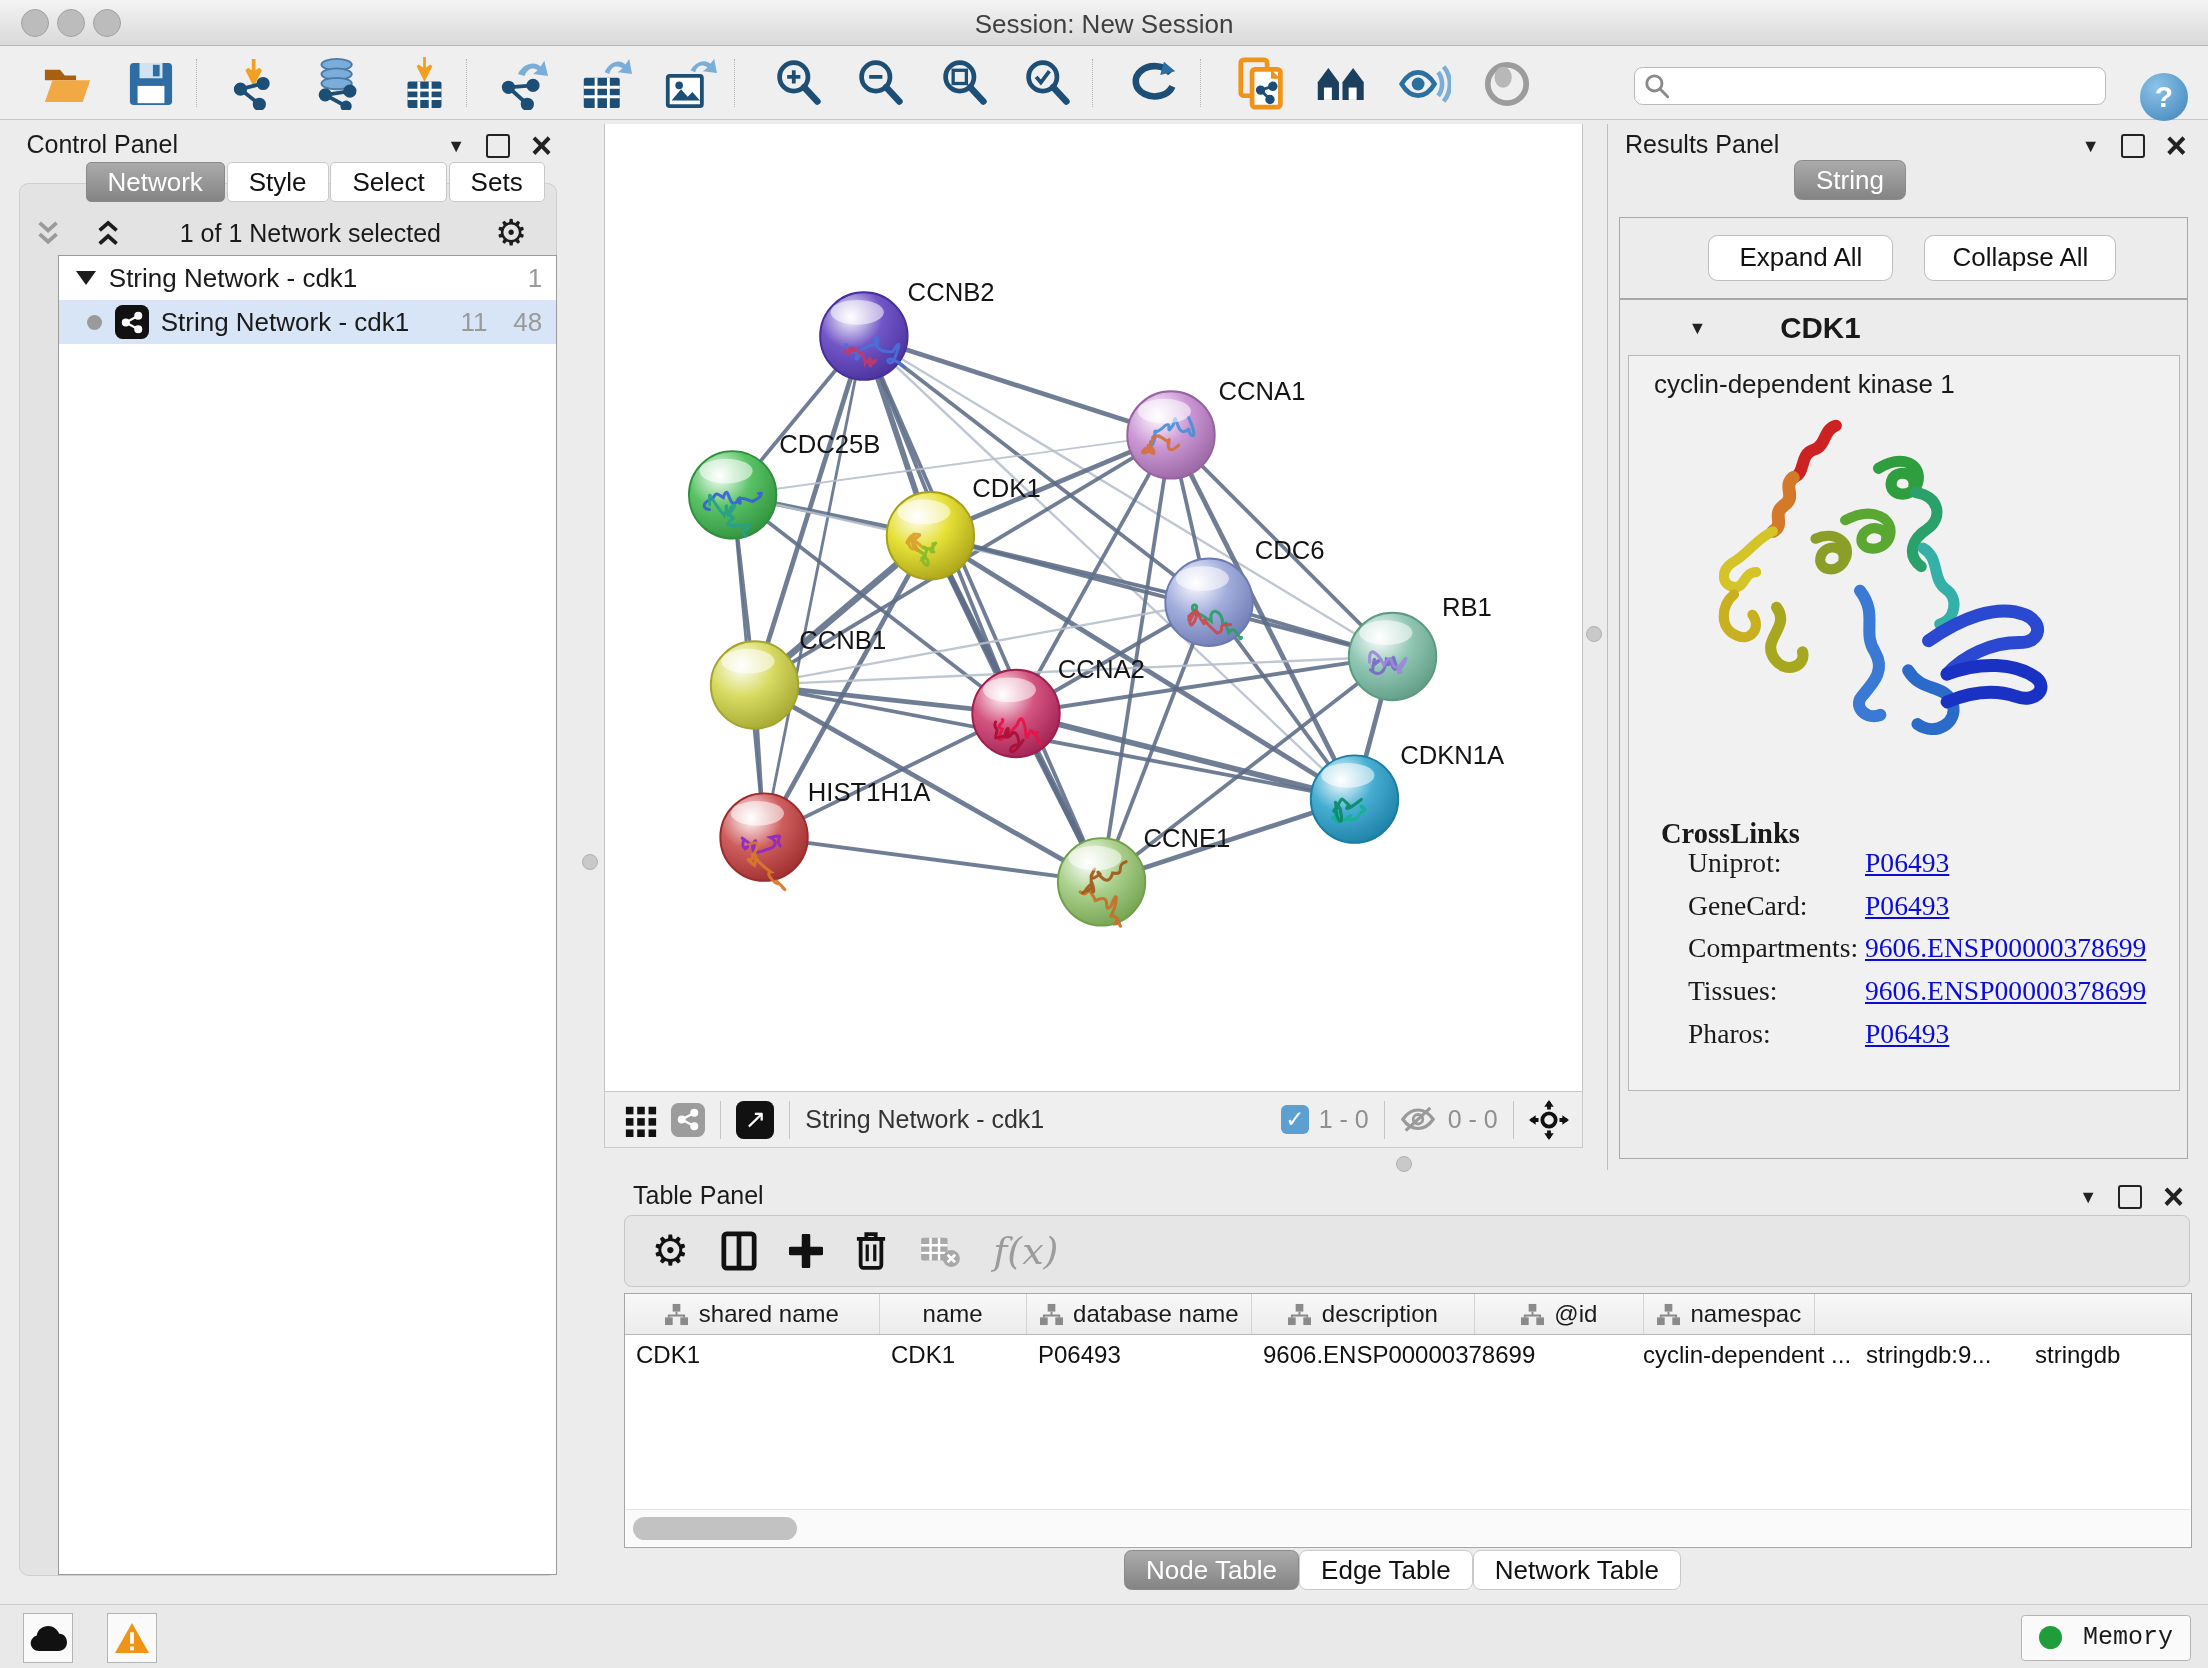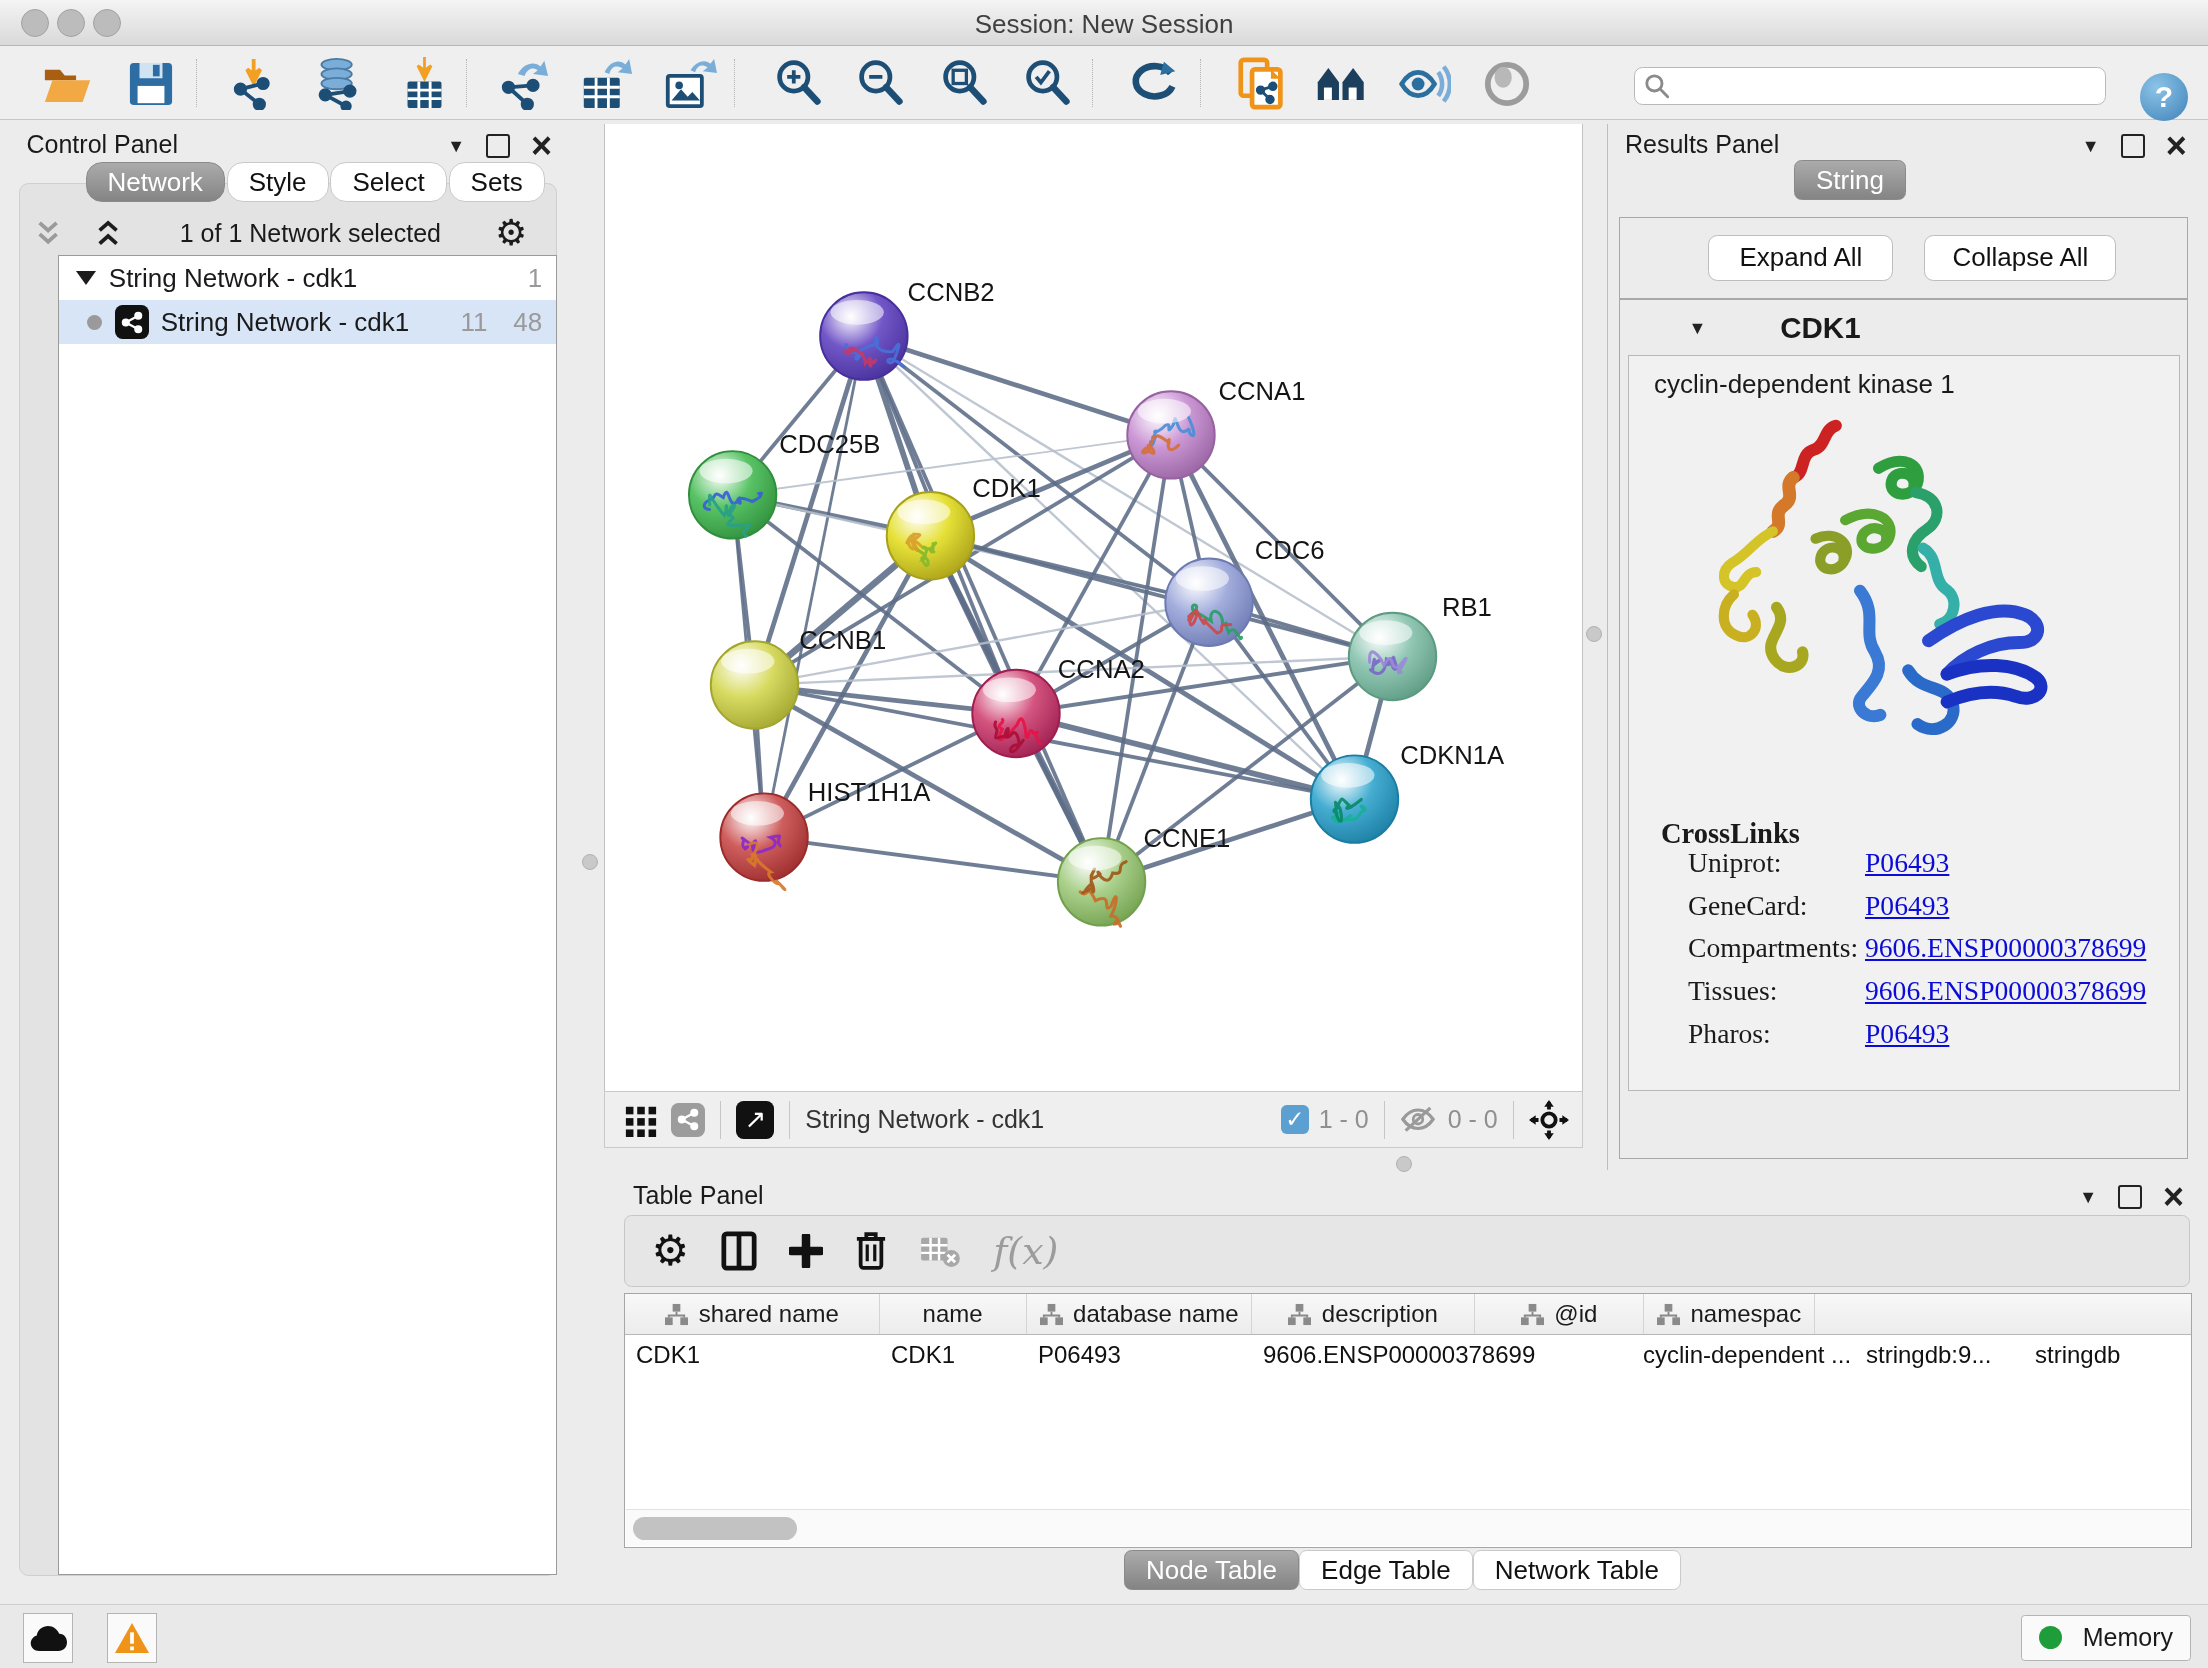--- a/index.html
+++ b/index.html
@@ -36,21 +36,21 @@
     padding:0 21px;background:#fff;border:1px solid #c9c9c9;border-radius:7.6px;
     font-size:26px;text-align:center;color:#111;}
   .tab.sel{background:linear-gradient(#ababab,#848484);color:#fff;border-color:#8a8a8a;}
   .splitdot{position:absolute;width:14.3px;height:14.3px;border-radius:50%;
     background:#c9c9c9;border:1px solid #b0b0b0;}
   
   #control-panel{left:9.5px;top:124px;width:554px;height:1457px;background:#ececec;}
   #cp-content{position:absolute;left:9.5px;top:59px;width:536px;height:1391px;
     background:#e3e3e3;border:1px solid #cfcfcf;border-radius:9.5px;}
   #cp-tabs{position:absolute;left:76px;top:38px;display:flex;}
-  #cp-tabs .tab{border-radius:16px;margin-right:1.9px;}
+  #cp-tabs .tab{border-radius:5px;margin-right:1.9px;}
   #cp-treehdr{position:absolute;left:13.3px;top:89px;width:514px;height:40px;
     display:flex;align-items:center;gap:20px;}
   #cp-sel-status{flex:1;text-align:center;font-size:25px;color:#1a1a1a;}
   .gear{font-size:36px;color:#1c1c1c;line-height:1;font-family:"DejaVu Sans",sans-serif;}
   #cp-tree{position:absolute;left:48px;top:131px;width:497px;height:1318px;
     background:#fff;border:1px solid #9a9a9a;}
   .tree-row{position:relative;height:44px;display:flex;align-items:center;font-size:26px;}
   .tree-row .twisty{width:0;height:0;border-left:10.5px solid transparent;
     border-right:10.5px solid transparent;border-top:14.3px solid #1c1c1c;margin:0 13.3px 0 17px;}
   .tree-row.child{background:#d8e5f6;}
@@ -111,21 +111,21 @@
     background:#fafafa;border-top:1px solid #e2e2e2;}
   #tp-thumb{position:absolute;left:7.6px;top:6.7px;width:164px;height:23px;border-radius:11.4px;background:#c2c2c2;}
   #tp-tabs{position:absolute;left:508px;top:371px;display:flex;align-items:center;}
   
   #statusbar{left:0;top:1604px;width:2208px;height:65px;background:#e9e9e9;
     border-top:1px solid #cdcdcd;}
   .sb-btn{position:absolute;top:7.6px;width:48px;height:48px;background:#fafafa;
     border:1px solid #b4b4b4;display:flex;align-items:center;justify-content:center;}
   #memory-btn{position:absolute;right:17px;top:9.5px;height:44px;background:#fafafa;
     border:1px solid #b4b4b4;border-radius:3.8px;display:flex;align-items:center;
-    gap:21px;padding:0 17px;font-size:25px;}
+    gap:21px;padding:0 17px;font-size:25px;font-family:Liberation Mono, monospace;}
   #memory-dot{width:23px;height:23px;border-radius:50%;background:#1f9d3a;}
   svg text{font-family:"Liberation Sans",sans-serif;}
 </style>
 </head>
 <body>
 
 <div id="app">
 
   <div id="titlebar" class="abs">
     <div class="tlight" style="left:21px"></div>

